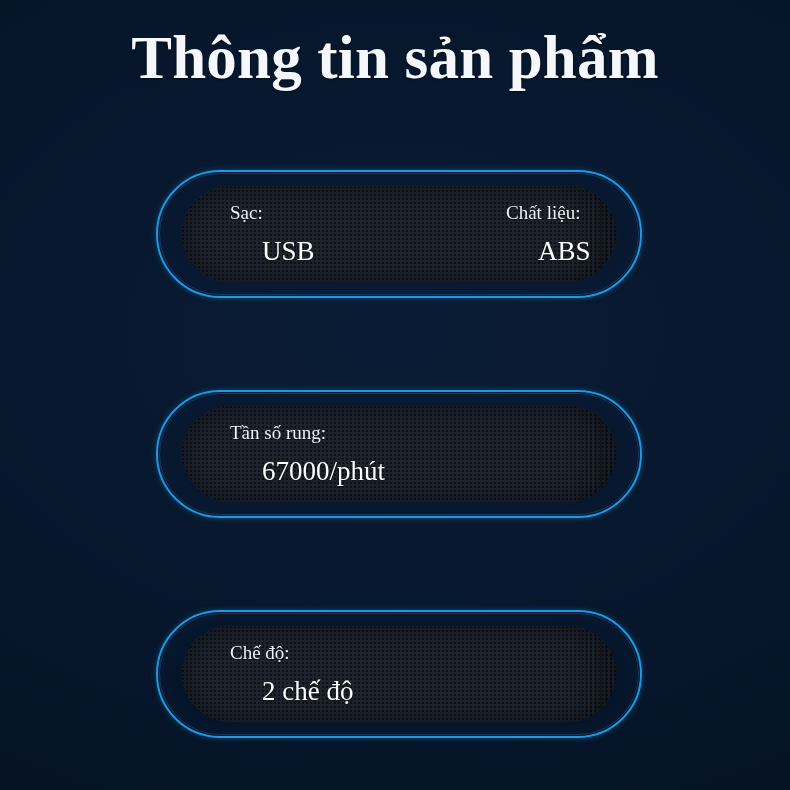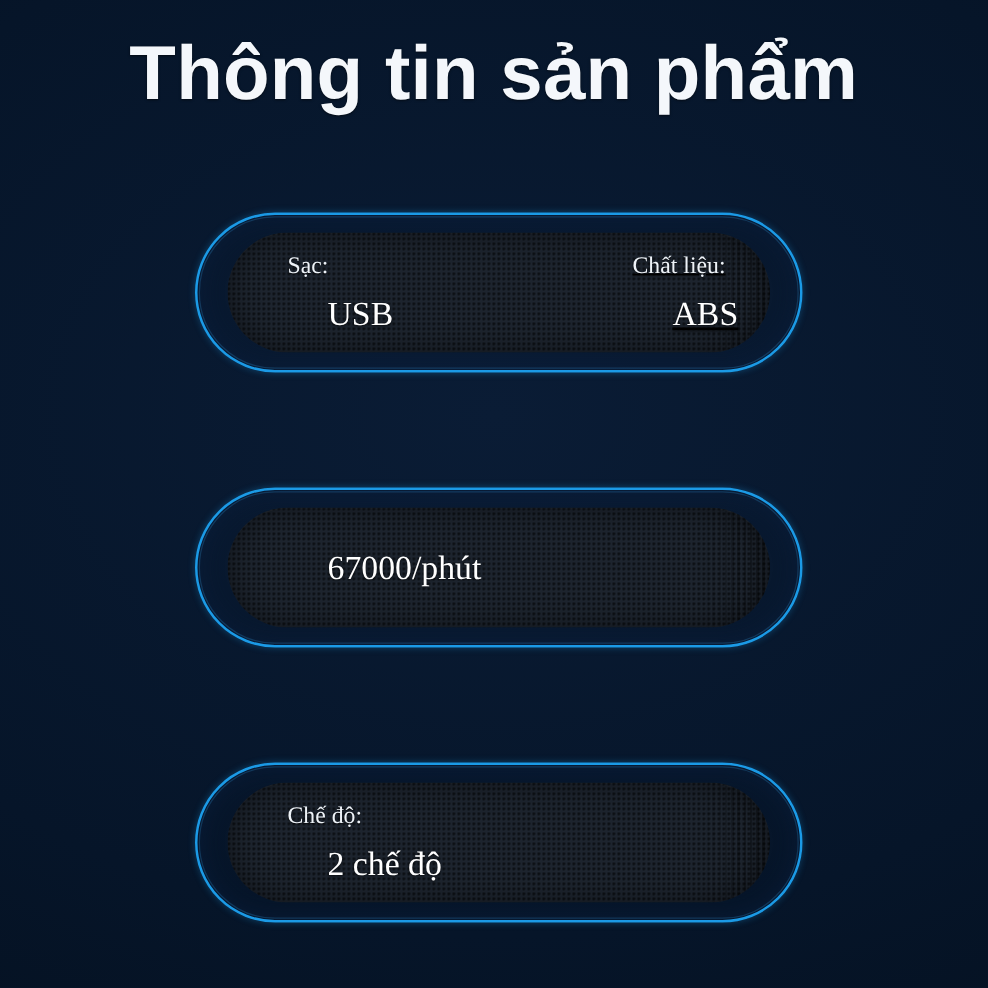--- a/index.html
+++ b/index.html
@@ -25,21 +25,21 @@
   
   .title-wrap {
     position: absolute;
     left: 0;
     top: 26px;
     width: 790px;
     text-align: center;
   }
   .title {
     display: inline-block;
-    font-family: Liberation Sans, sans-serif;
+    font-family: Liberation Serif, serif;
     font-weight: 700;
     font-size: 61px;
     line-height: 1.05;
     color: #f4f7fb;
     letter-spacing: 0.2px;
     text-shadow: 0 1px 2px rgba(0,0,0,0.55);
     white-space: nowrap;
   }
 
   
@@ -115,21 +115,21 @@
     display: flex;
   }
   .col {
     position: relative;
     flex: 0 0 auto;
     display: flex;
     flex-direction: column;
     justify-content: center;
   }
   .col-left  { width: 256px; padding-left: 48px; }
-  .col-right { width: 230px; padding-left: 20px; text-decoration: underline; }
+  .col-right { width: 230px; padding-left: 20px; }
 
   .field-label {
     font-family: "Liberation Serif", "DejaVu Serif", serif;
     font-size: 19px;
     line-height: 1;
     color: #eef3f8;
     margin-bottom: 16px;
     white-space: nowrap;
     text-shadow: 0 1px 1px rgba(0,0,0,0.6);
   }
@@ -166,20 +166,21 @@
         </div>
       </div>
     </div>
   </div>
 
   <div class="card card-2">
     <div class="panel">
       <div class="panel-stripes"></div>
       <div class="cols">
         <div class="col col-left">
+          <div class="field-label">Tần số rung:</div>
           <div class="field-value">67000/phút</div>
         </div>
       </div>
     </div>
   </div>
 
   <div class="card card-3">
     <div class="panel">
       <div class="panel-stripes"></div>
       <div class="cols">

